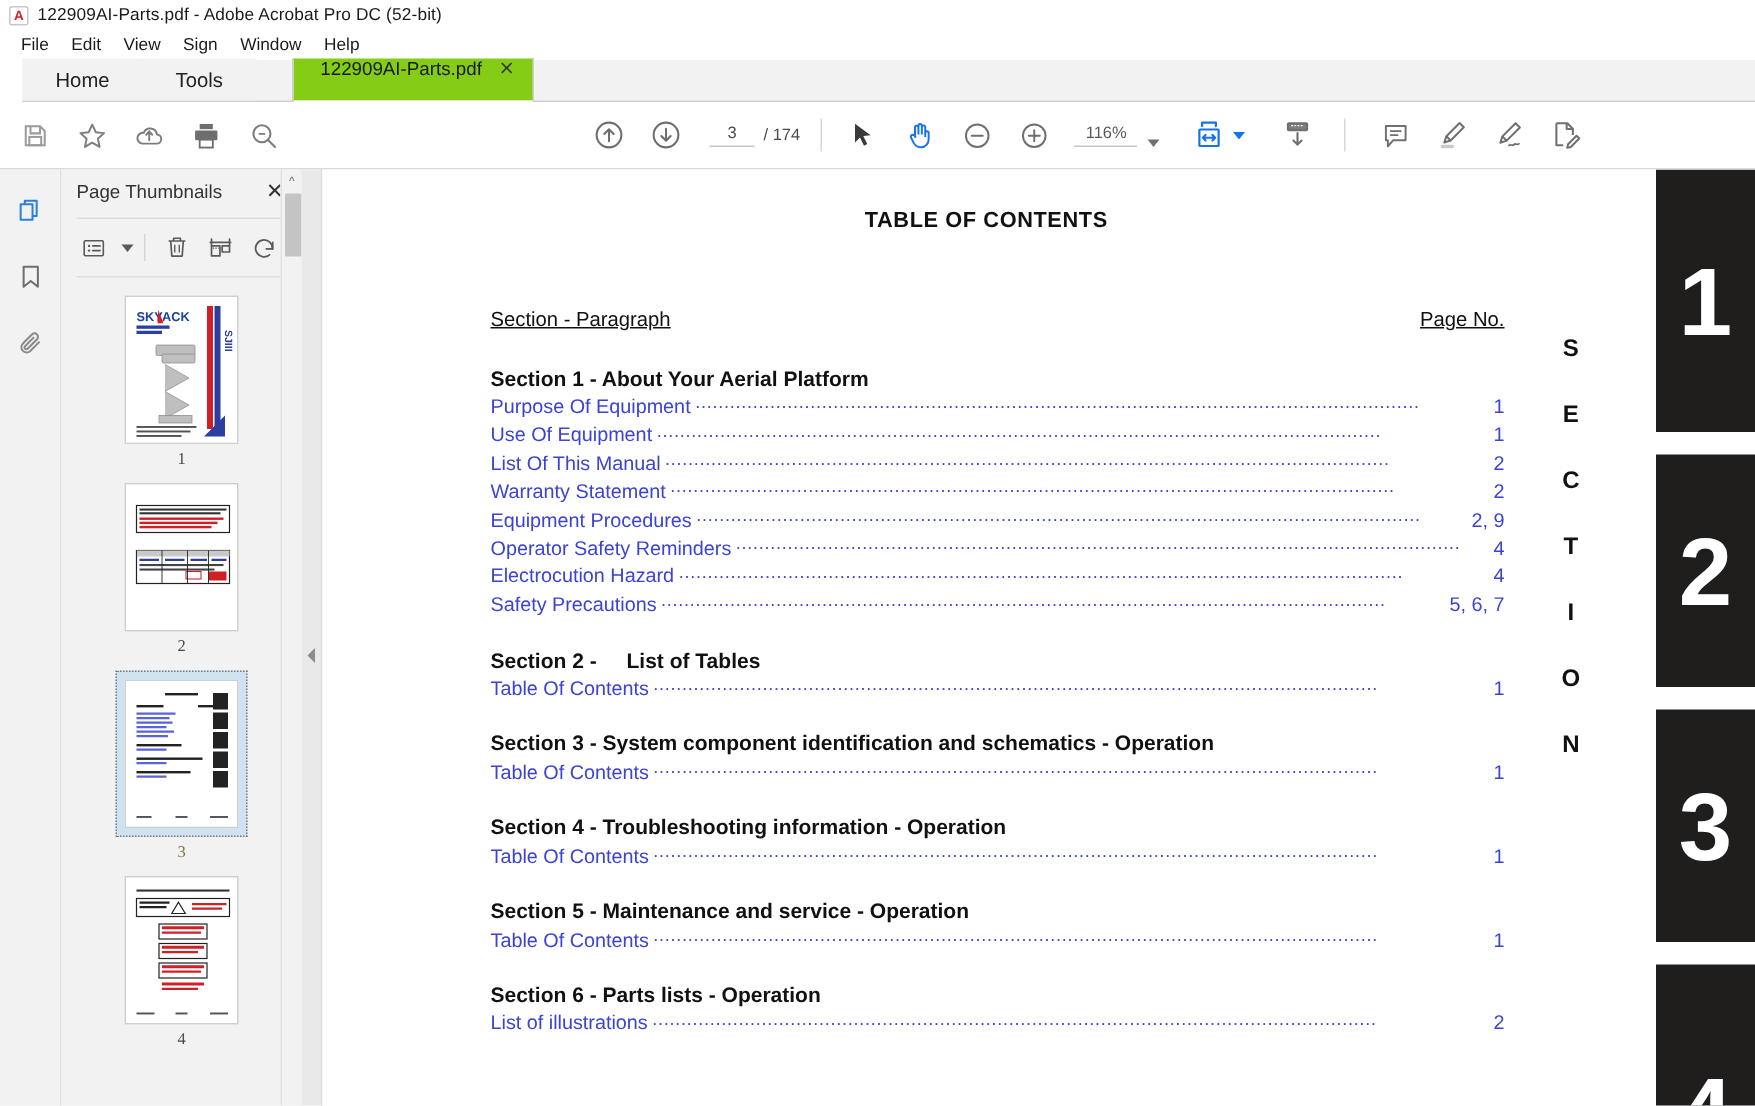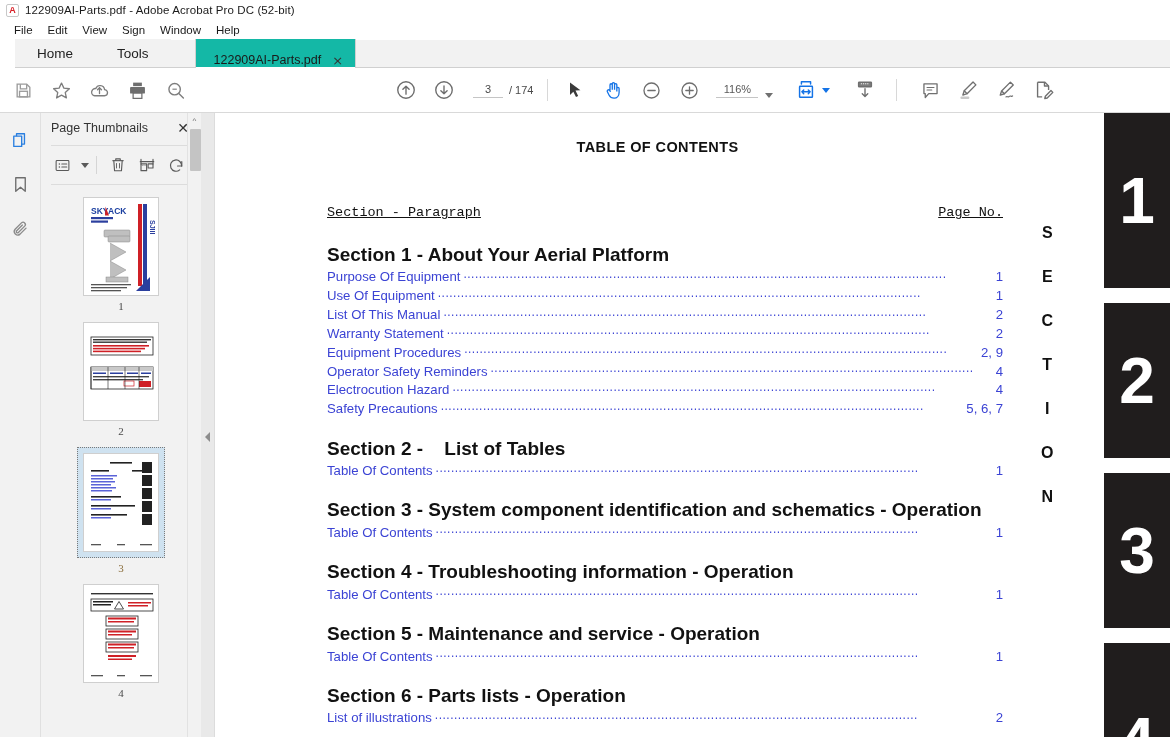--- a/index.html
+++ b/index.html
@@ -45,23 +45,23 @@
     margin-left: 15px;
   }
   .toptab {
     height: 28px; display: flex; align-items: center;
     padding: 0 22px; font-size: 13.5px; color: #222;
     background: #f2f2f2; cursor: default;
     position: relative;
   }
   .toptab.plain { background: #f2f2f2; }
   .doc-tab {
-    height: 28px; background: #14b8a6;
+    height: 28px; background: #84cc16;
     border-left: 1px solid #d0d0d0; border-right: 1px solid #d0d0d0;
-    display: flex; align-items: flex-end; gap: 11px;
+    display: flex; align-items: flex-start; gap: 11px;
     padding: 0 12px 0 18px; min-width: 140px;
     font-size: 12.5px; color: #1a1a1a;
     margin-left: 24px;
     position: relative; z-index: 2;
   }
   .doc-tab::after {
     content:""; position:absolute; left:0; right:0; bottom:-1px;
     height:1px; background:#ffffff;
   }
   .tab-close {
@@ -203,27 +203,27 @@
     position:absolute; left:0; top:0; right:0; bottom:0;
     background:#ffffff; padding: 18px 0 0 0;
   }
   #toc-title {
     text-align:center; font-size:14.5px; font-weight:bold; color:#111;
     letter-spacing:0.4px; margin-left:-70px; margin-top:8px;
   }
   #toc-inner { padding: 0 0 0 112px; margin-top: 50px; position:relative; }
   #toc-headrow {
     display:flex; justify-content:space-between;
-    width: 676px; font-size:13.5px; color:#111; margin-bottom: 24px; font-family: Liberation Mono, monospace;
+    width: 676px; font-size:13.5px; color:#111; margin-bottom: 24px;
   }
   #toc-headrow span { text-decoration: underline; }
 
   .sec-block { margin-top: 0; }
   .sec-title {
-    font-size:19px; color:#111; width:676px;
+    font-size:14px; color:#111; width:676px;
     margin-bottom: 1px; white-space:nowrap;
   }
   .sec-title b { font-weight:bold; }
   .sec-title i { font-style:normal; font-weight:bold;margin-left:16px; }
   .sec-title.allbold { font-weight:bold; }
 
   .toc-row {
     display:flex; align-items:flex-end; width:676px;
     font-size:13.2px; color:#3b43d4; line-height:1.32;
     white-space:nowrap;

